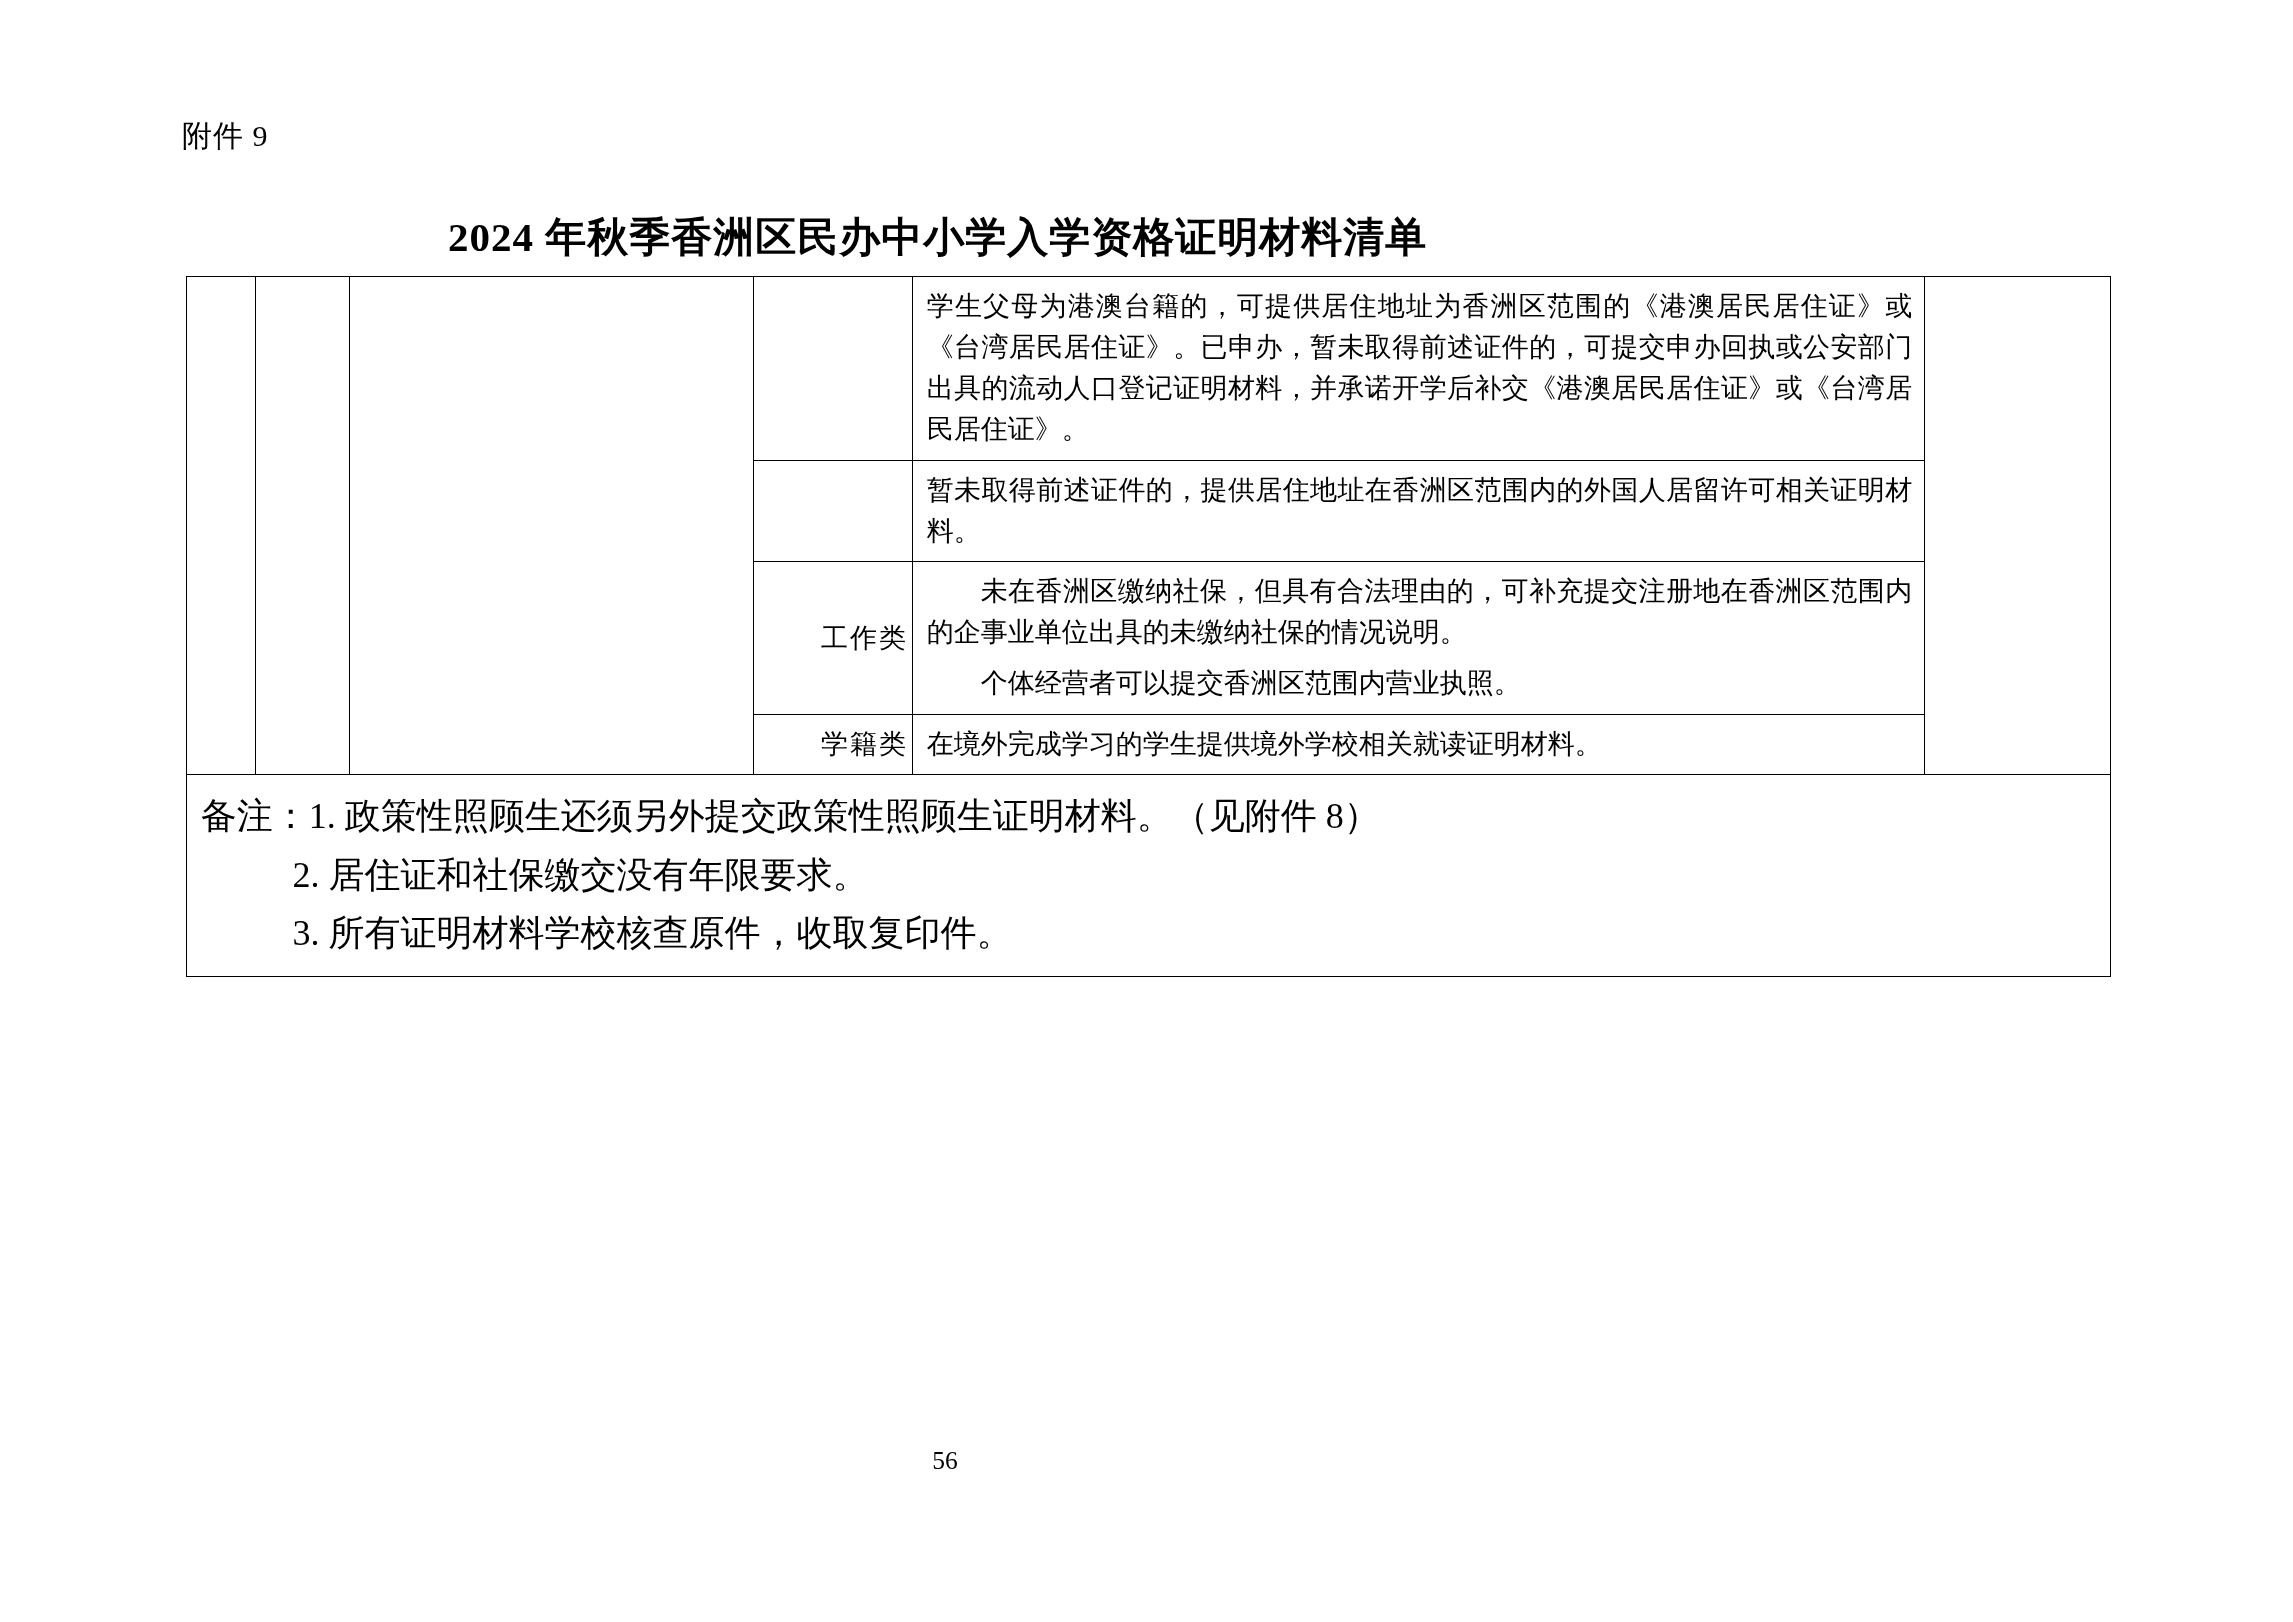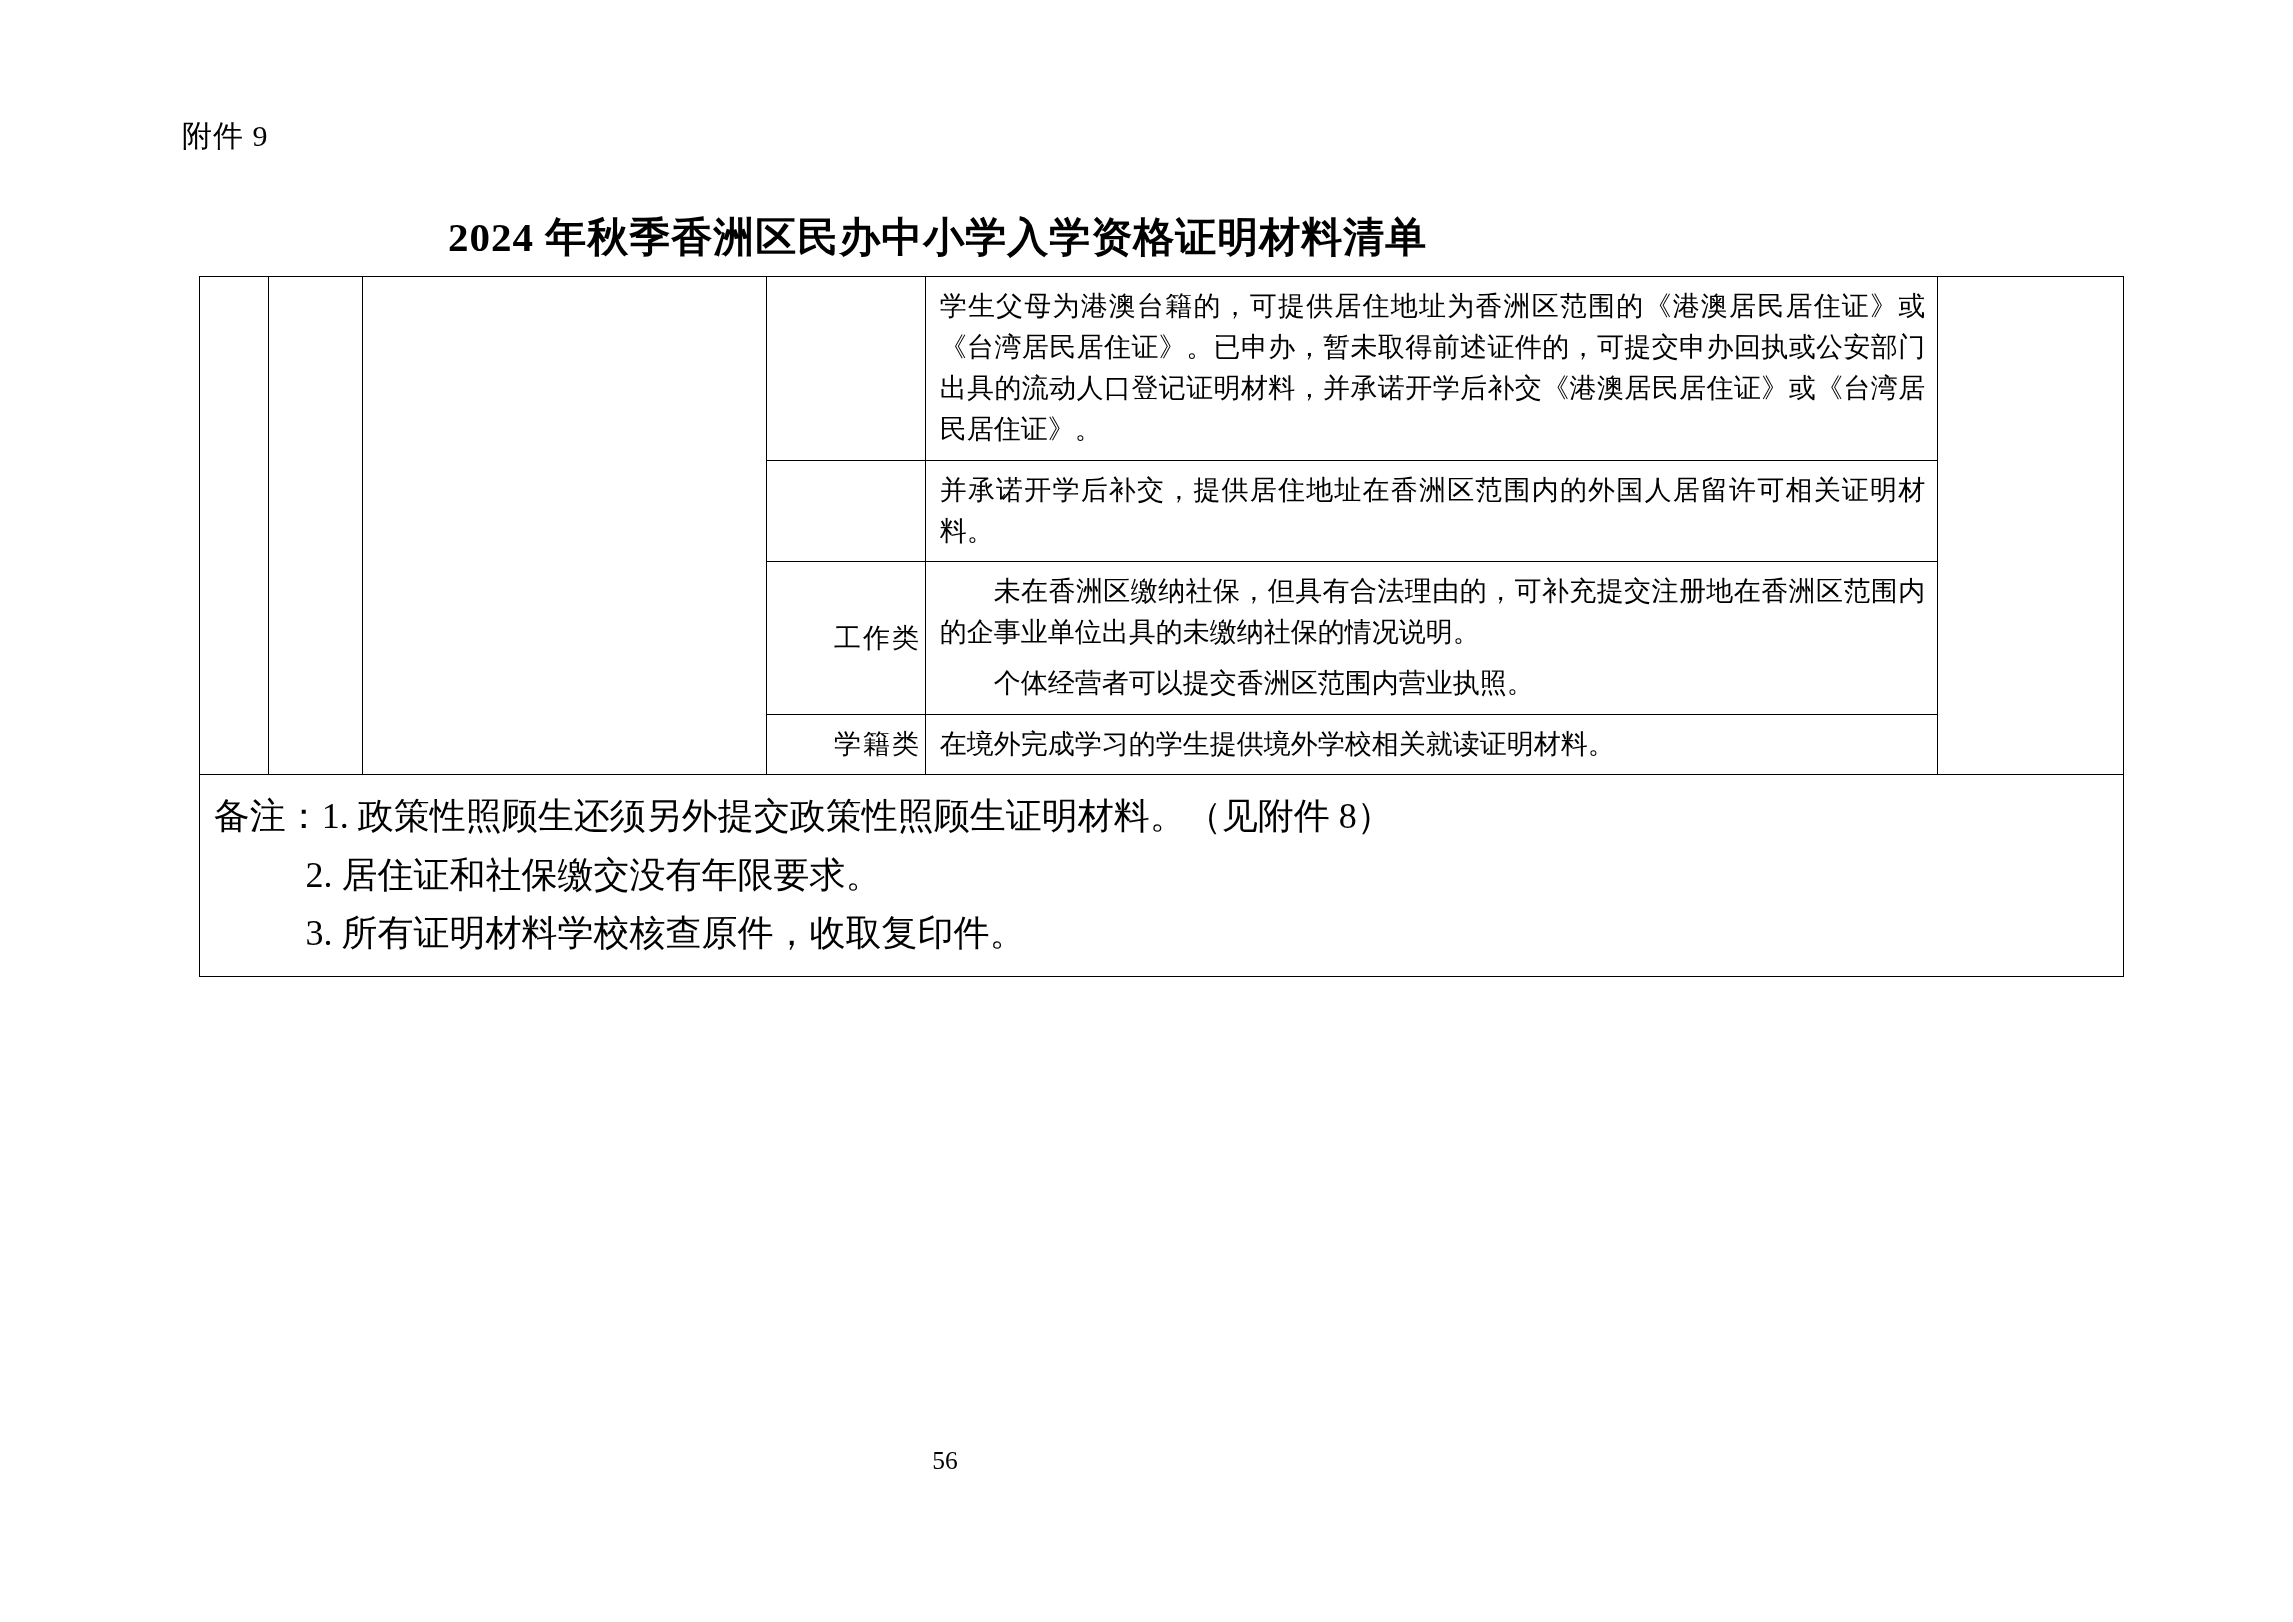--- a/index.html
+++ b/index.html
@@ -45,21 +45,20 @@
   .table-wrap {
     position: absolute;
     left: 186px;
     top: 276px;
     width: 1923px;
   }
   table.main {
     border-collapse: collapse;
     width: 100%;
     table-layout: fixed;
-    margin-left: 13px;
   }
   table.main td {
     border: 1.5px solid #000000;
     vertical-align: top;
     padding: 0;
   }
   .cell-pad {
     padding: 8.8px 11.8px 9.8px 13.7px;
     font-size: 27px;
     line-height: 1.52;
@@ -137,21 +136,21 @@
           <td rowspan="4"></td>
           <td></td>
           <td>
             <div class="cell-pad">学生父母为港澳台籍的，可提供居住地址为香洲区范围的《港澳居民居住证》或《台湾居民居住证》。已申办，暂未取得前述证件的，可提交申办回执或公安部门出具的流动人口登记证明材料，并承诺开学后补交《港澳居民居住证》或《台湾居民居住证》。</div>
           </td>
           <td rowspan="4"></td>
         </tr>
         <tr>
           <td></td>
           <td>
-            <div class="cell-pad">并承诺开学后补交，提供居住地址在香洲区范围内的外国人居留许可相关证明材料。</div>
+            <div class="cell-pad">暂未取得前述证件的，提供居住地址在香洲区范围内的外国人居留许可相关证明材料。</div>
           </td>
         </tr>
         <tr>
           <td class="cat-cell">
             <div class="cell-pad">工作类</div>
           </td>
           <td>
             <div class="cell-pad indent">未在香洲区缴纳社保，但具有合法理由的，可补充提交注册地在香洲区范围内的企事业单位出具的未缴纳社保的情况说明。</div>
             <div class="cell-pad indent" style="padding-top:0;">个体经营者可以提交香洲区范围内营业执照。</div>
           </td>

